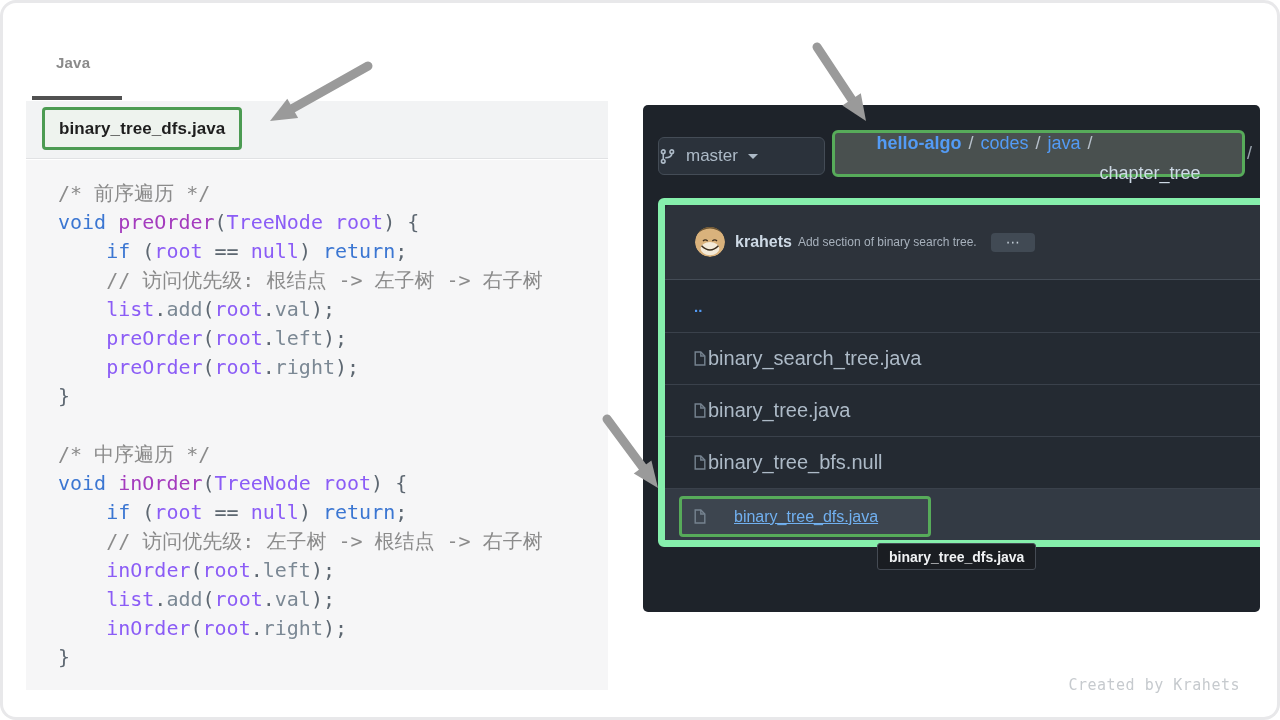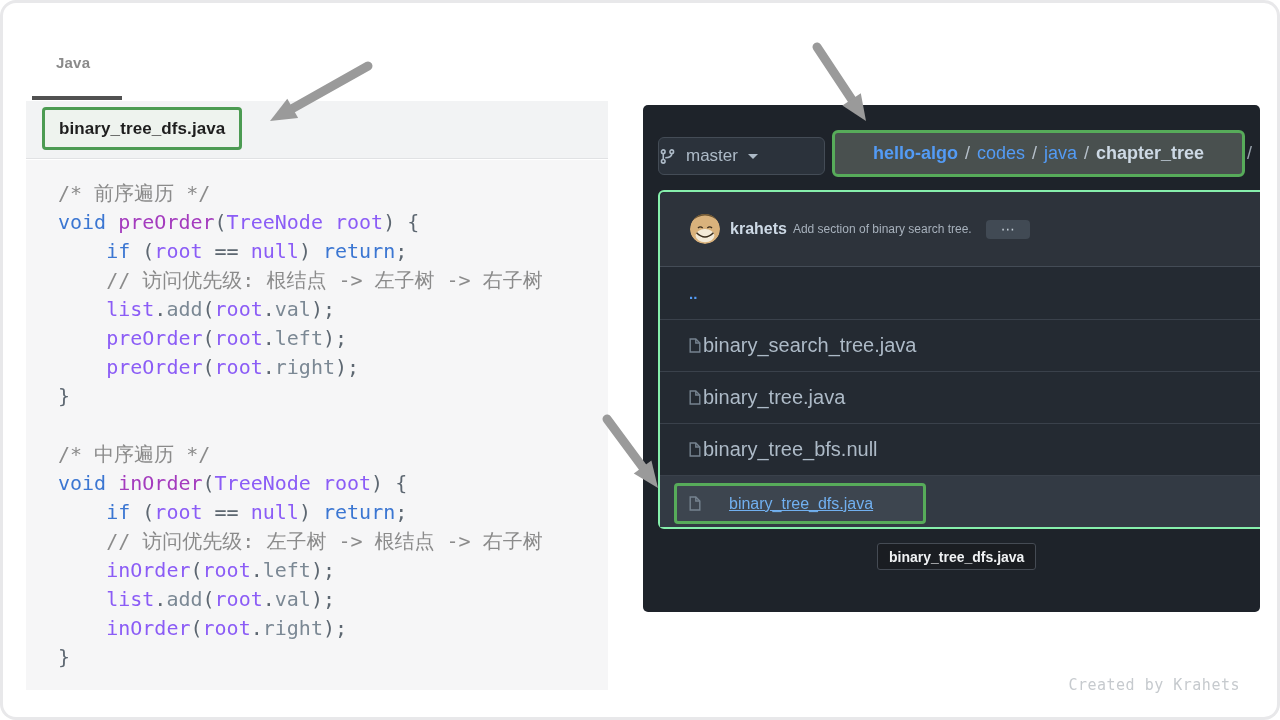--- a/index.html
+++ b/index.html
@@ -57,34 +57,34 @@
     position:absolute;left:15px;top:32px;width:167px;height:38px;
     background:#2b323b;border:1px solid #444c56;border-radius:6px;
     display:flex;align-items:center;gap:10px;
     box-sizing:border-box;cursor:pointer;
   }
   .branch-btn .label{font-size:17px;color:#adbac7;}
   .caret{width:0;height:0;border:5px solid transparent;border-top-color:#adbac7;margin-top:5px;}
   .crumb-box{
     position:absolute;left:189px;top:25px;width:413px;height:47px;
     border:3px solid #57ab5a;border-radius:6px;background:#49504f;
-    display:flex;align-items:center;justify-content:center;gap:7px;
+    display:flex;justify-content:center;gap:7px;
     box-sizing:border-box;font-size:18px;white-space:nowrap;
   }
   .crumb-box .repo{color:#539bf5;font-weight:bold;}
   .crumb-box .dir{color:#539bf5;}
   .crumb-box .sep{color:#b7c1cb;}
-  .crumb-box .current{color:#cdd9e5;font-weight:bold;}
+  .crumb-box .current{color:#cdd9e5;font-weight:normal;margin-top:30px;}
   .trailing-sep{
     position:absolute;left:604px;top:25px;height:47px;display:flex;align-items:center;
     font-size:18px;color:#99a3ad;
   }
   .commit-box{
-    position:absolute;left:15px;top:85px;right:-12px;height:335px;
-    border:2px solid #86efac;border-radius:6px;
+    position:absolute;left:15px;top:93px;right:-12px;height:335px;
+    border:7px solid #86efac;border-radius:6px;
     box-sizing:content-box;background:#242a32;
   }
   .commit-bar{
     height:75px;background:#2d333b;border-bottom:1px solid #444c56;
     box-sizing:border-box;display:flex;align-items:center;padding-left:30px;
     border-radius:6px 6px 0 0;
   }
   .avatar{width:30px;height:30px;border-radius:50%;overflow:hidden;flex:none;}
   .commit-author{margin-left:10px;font-size:16px;font-weight:bold;color:#cdd9e5;}
   .commit-msg{margin-left:6px;font-size:12px;color:#a7b1bc;}

